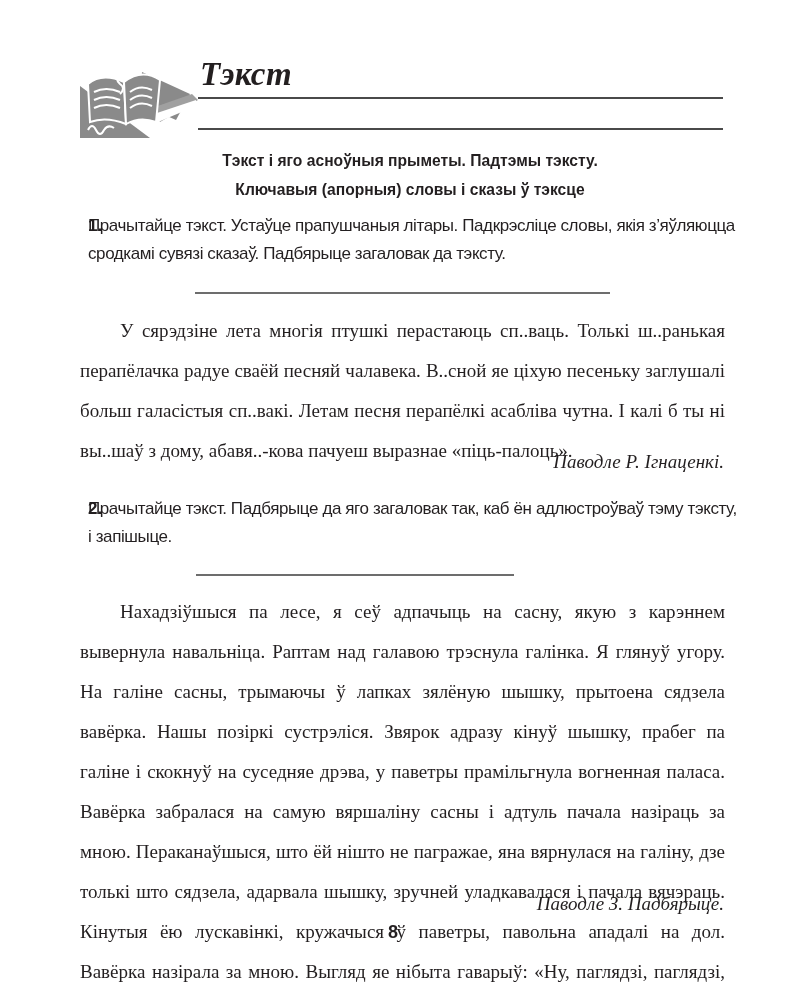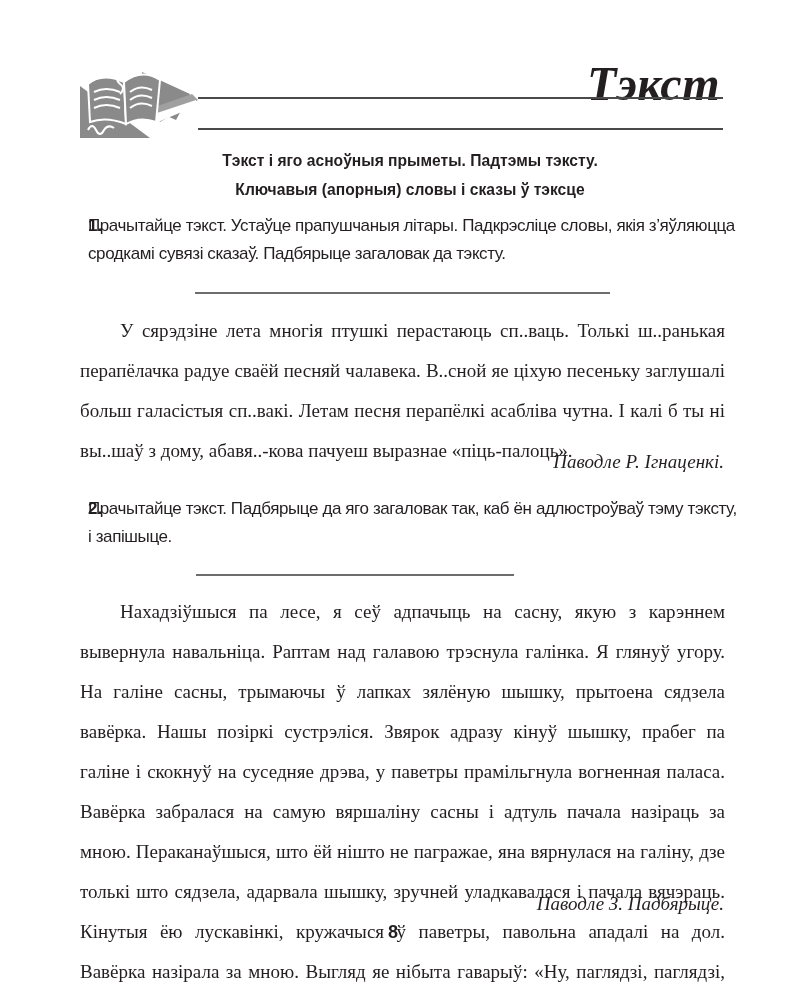--- a/index.html
+++ b/index.html
@@ -1,23 +1,23 @@
 <!DOCTYPE html>
 <html><head>
 <meta charset="utf-8">
 <style>
   html, body { margin: 0; padding: 0; background: #ffffff; }
   body { width: 786px; height: 1000px; position: relative; overflow: hidden; color: #231f20; }
   .abs { position: absolute; }
   .book-icon { left: 80px; top: 64px; width: 118px; height: 74px; }
   .header-line { background: #4a4a4a; height: 2px; }
   .title {
-    left: 200px; width: 520px; top: 56px; text-align: right;
+    left: 200px; width: 520px; top: 56px; text-align: left;
     font-family: "Liberation Serif", "DejaVu Serif", serif;
-    font-style: italic; font-weight: bold; font-size: 48px; color: #231f20; letter-spacing: 0.5px;
+    font-style: italic; font-weight: bold; font-size: 33px; color: #231f20; letter-spacing: 0.5px;
   }
   .subtitle {
     left: 90px; width: 640px; text-align: center;
     font-family: "Liberation Sans", "DejaVu Sans", sans-serif;
     font-size: 17px; line-height: 29px; color: #231f20; font-weight: normal;
     transform: scaleX(0.92); transform-origin: center top;
   }
   .exercise {
     left: 88px; width: 650px;
     font-family: "Liberation Sans", "DejaVu Sans", sans-serif;

